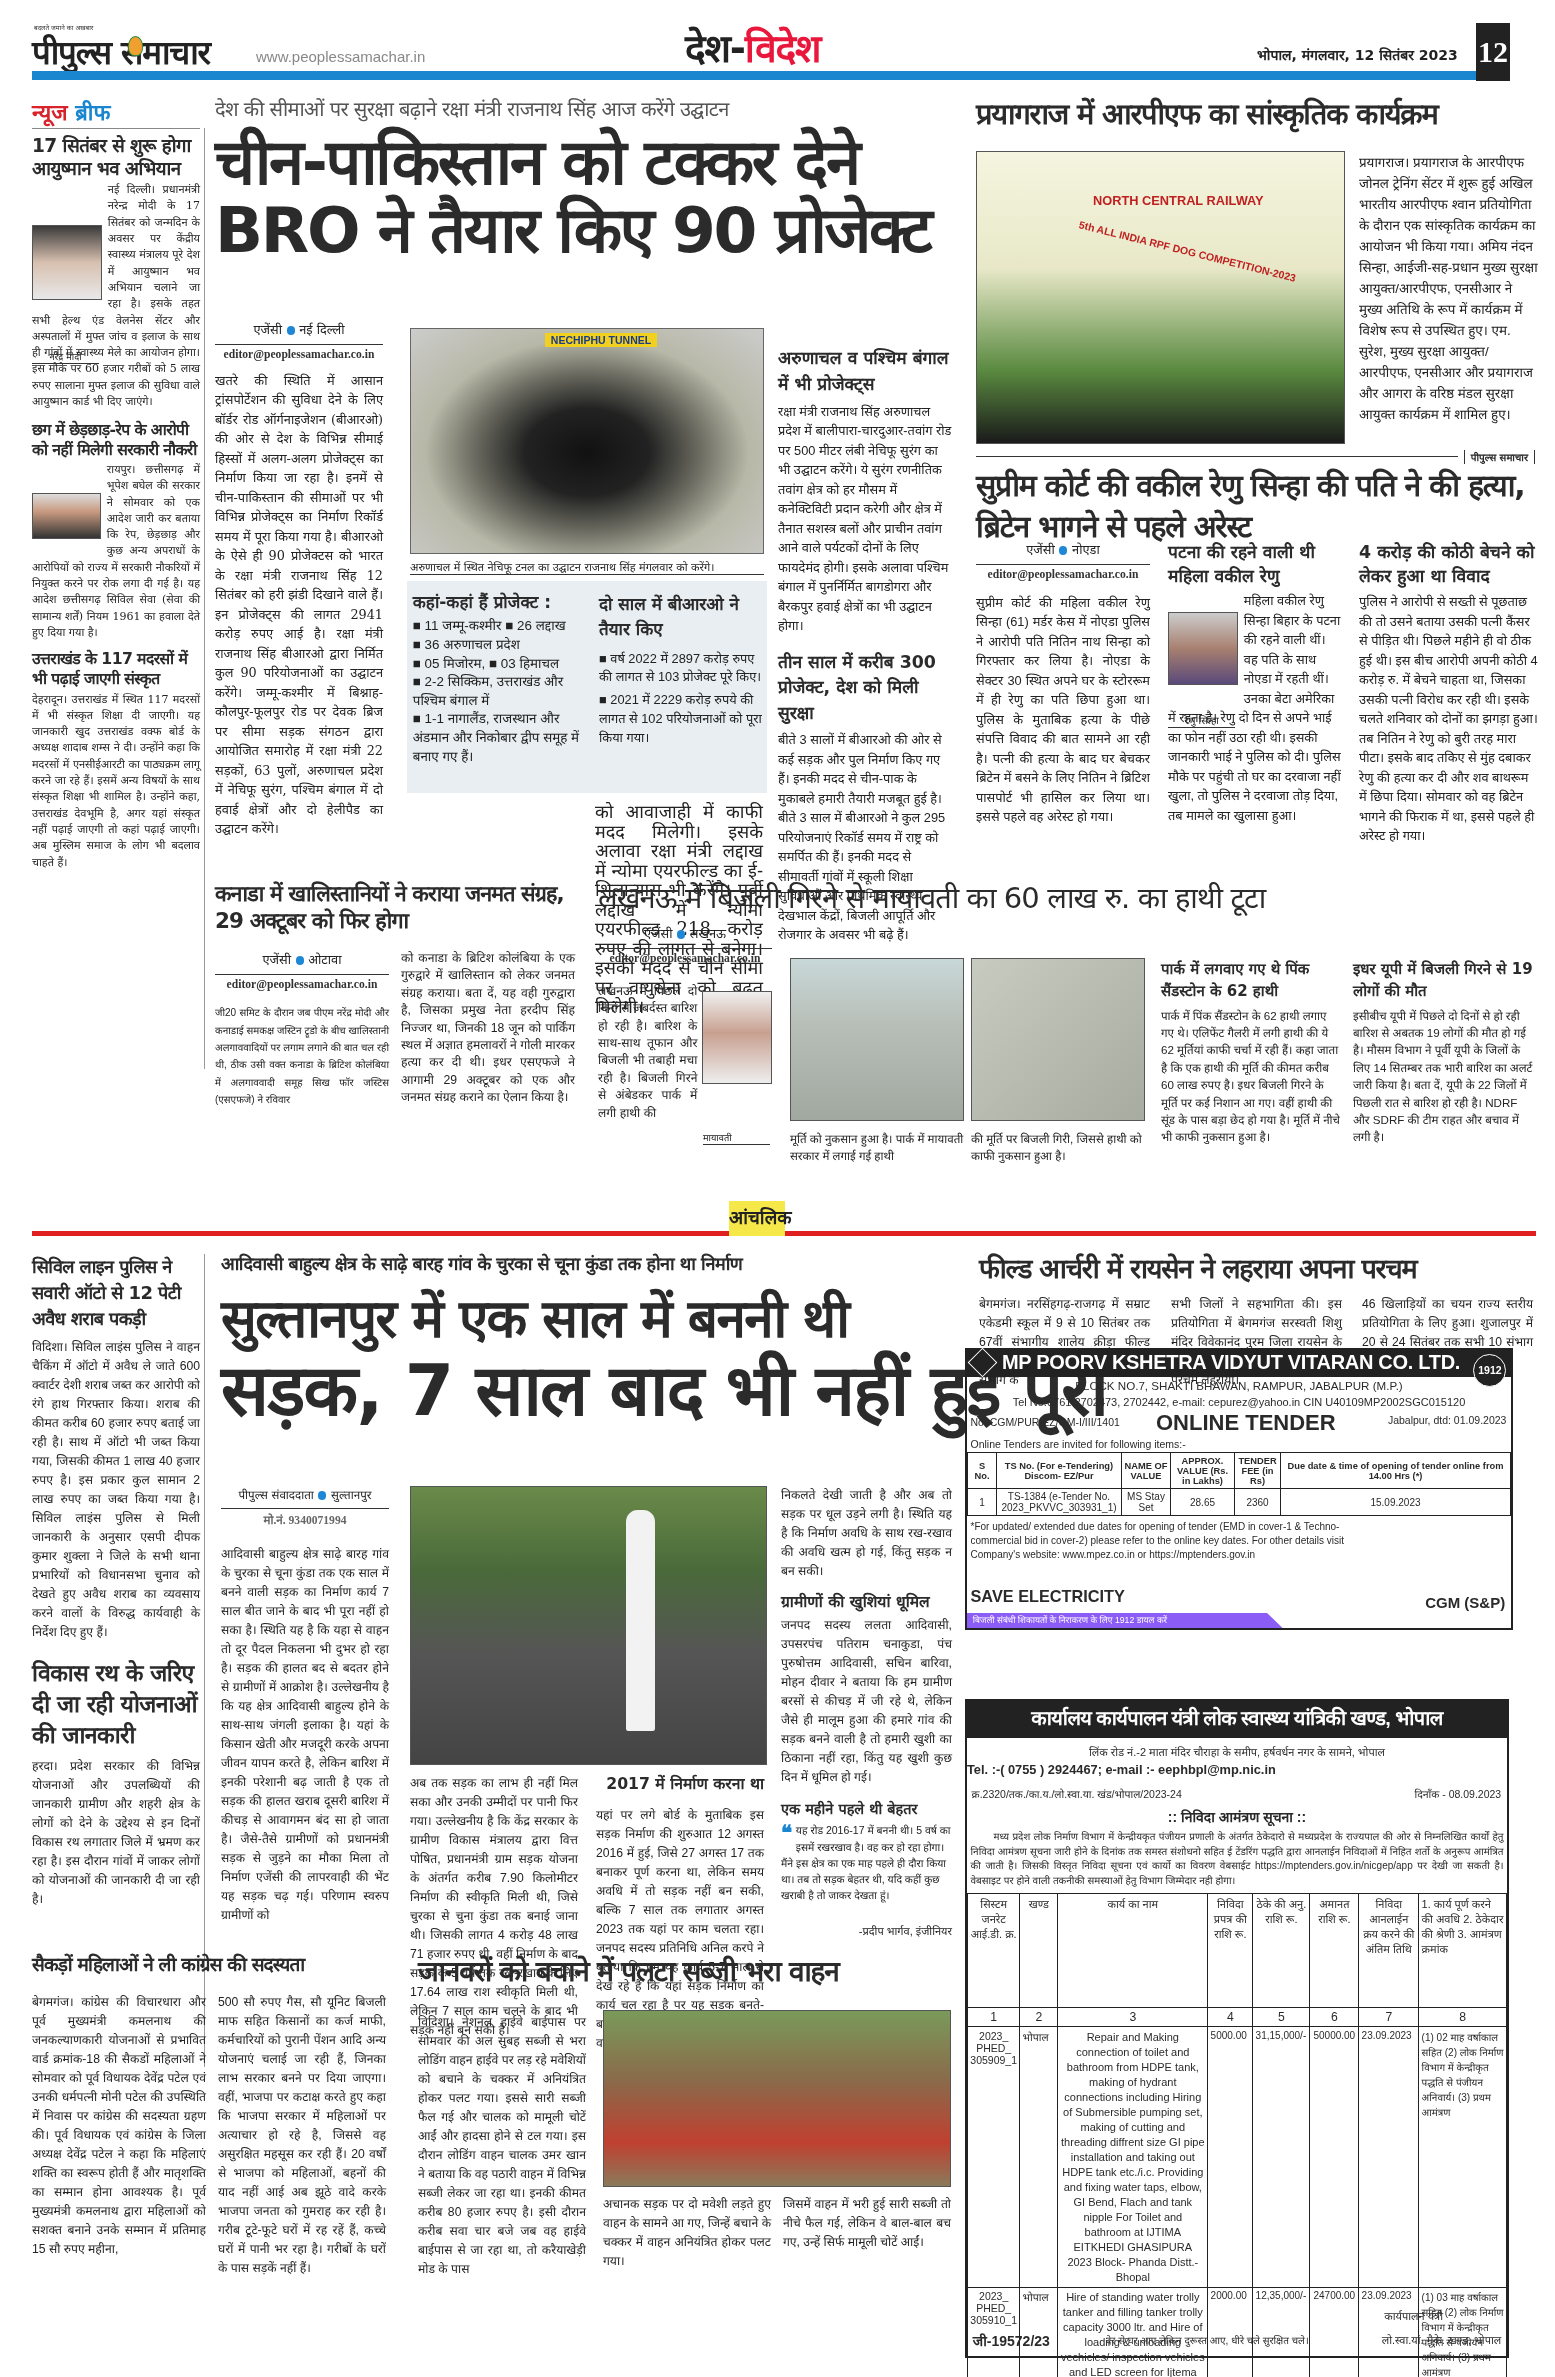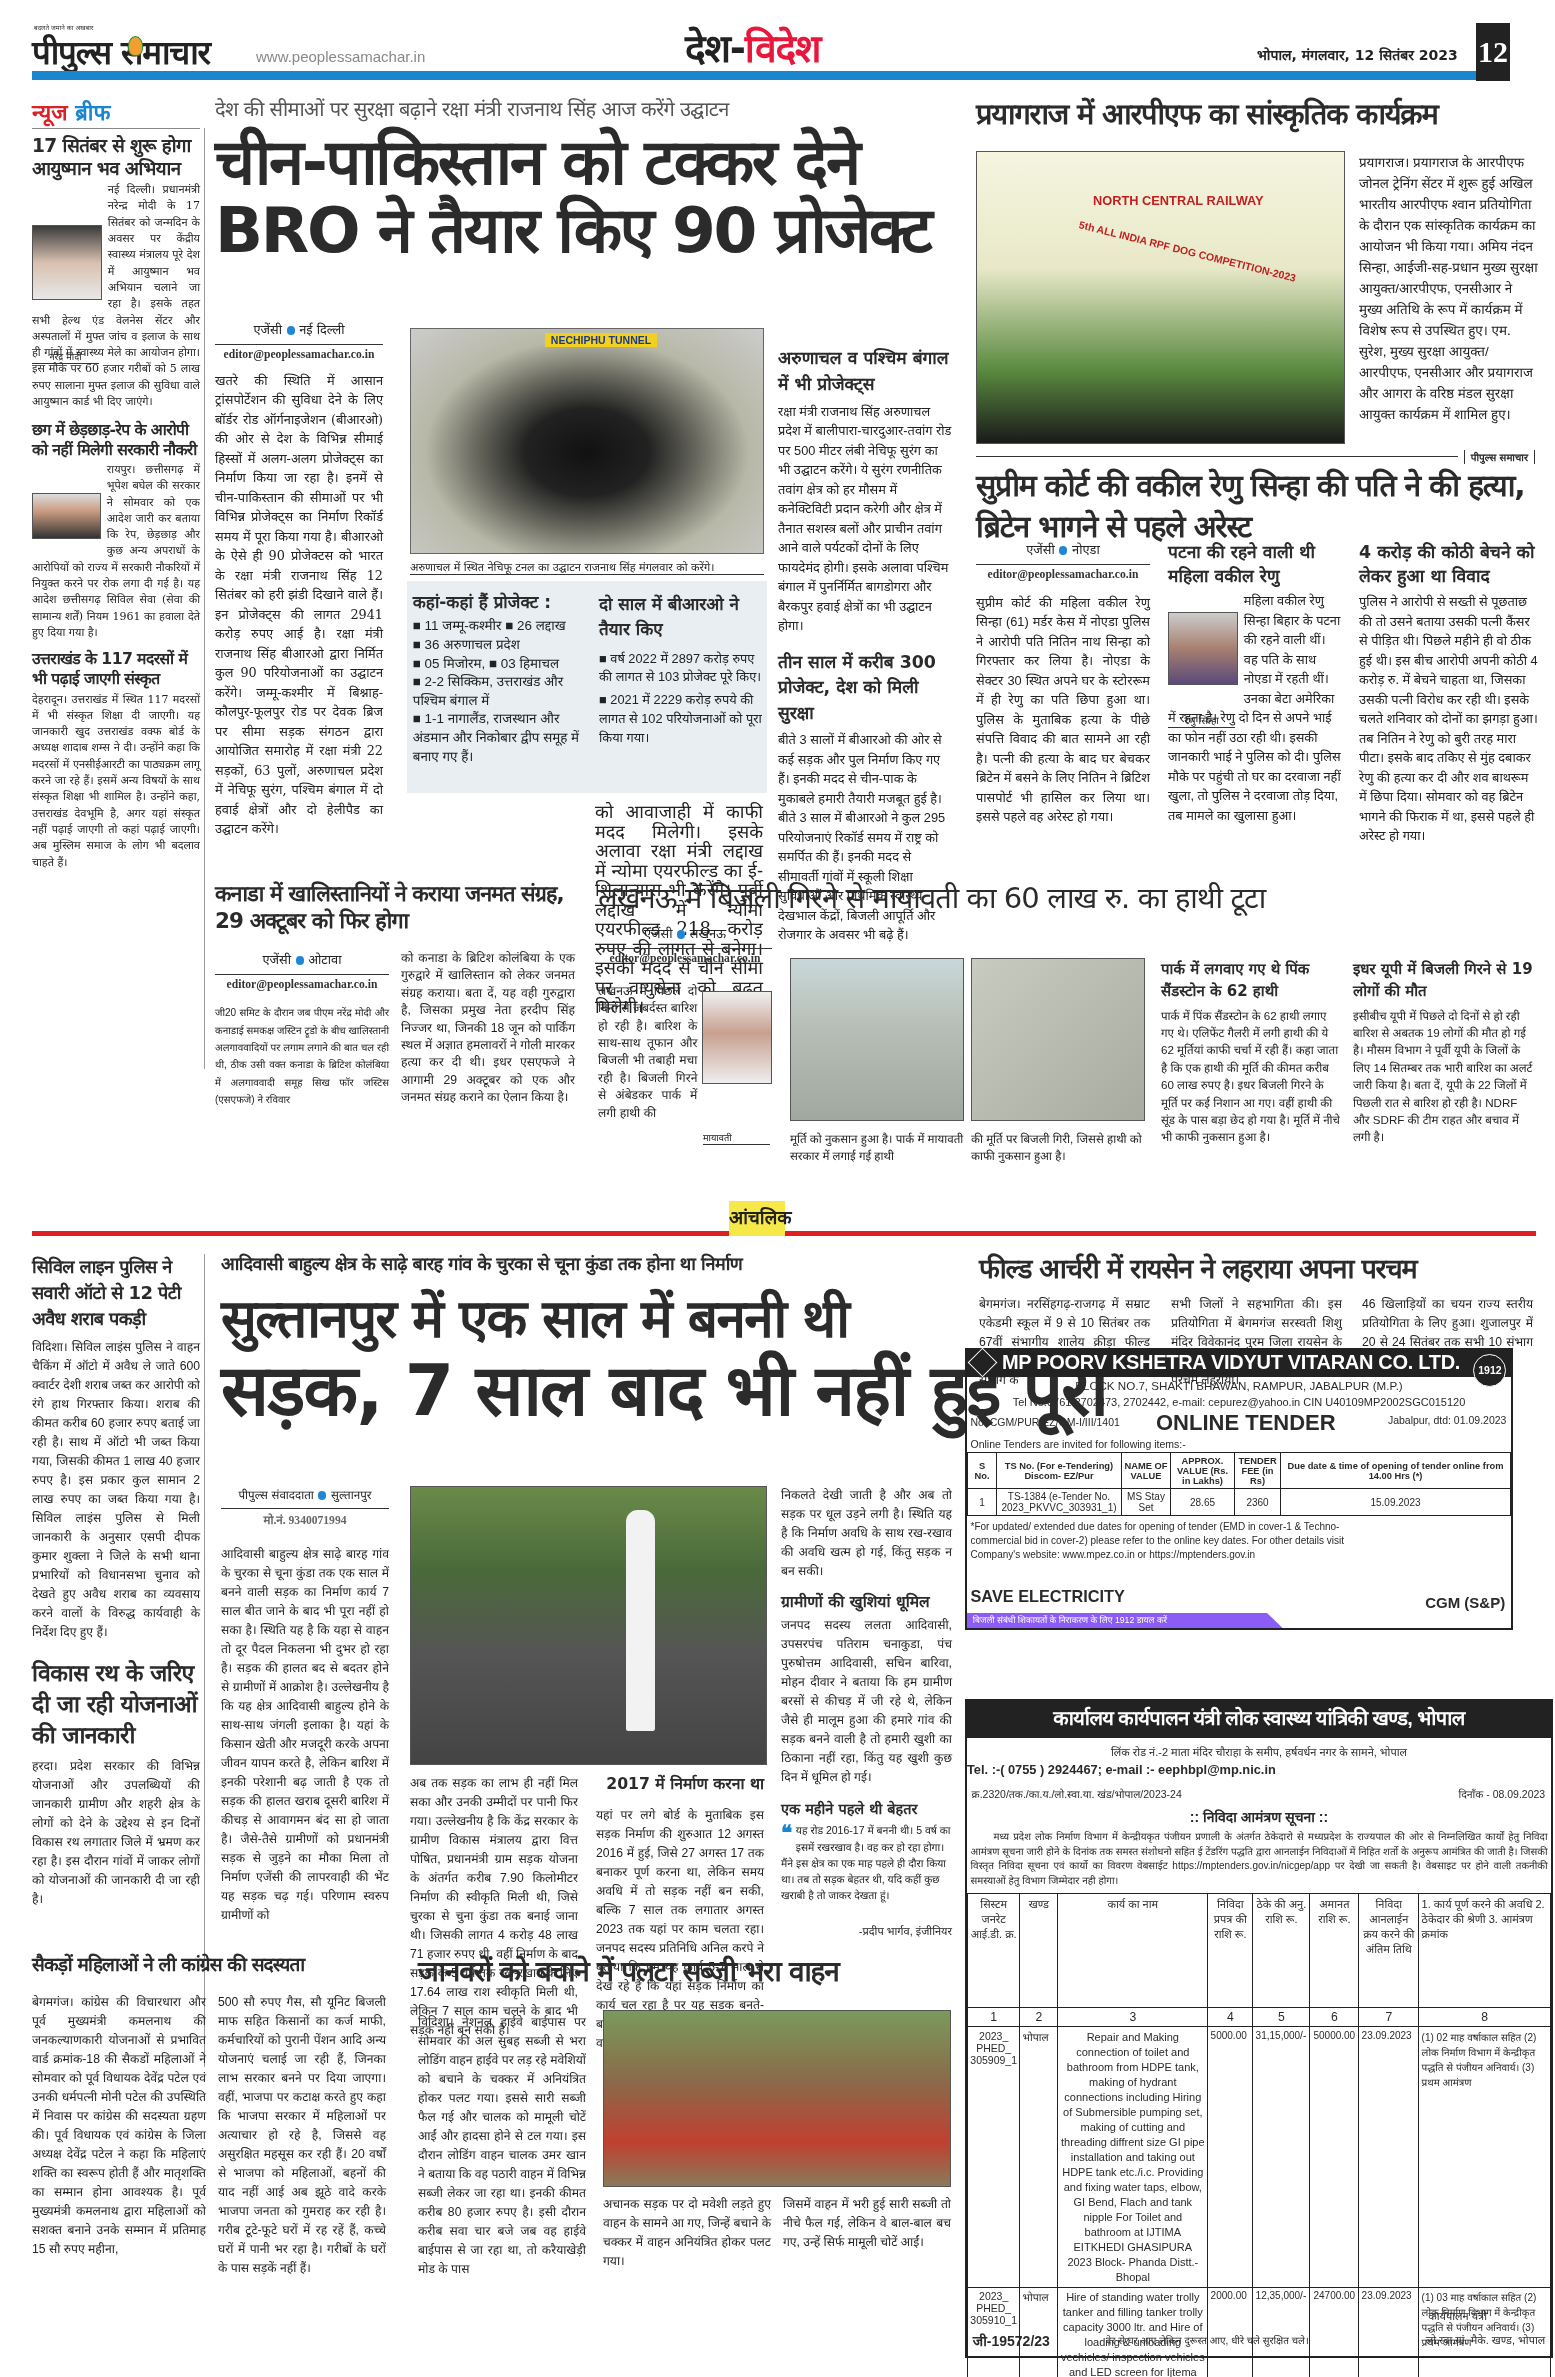--- a/index.html
+++ b/index.html
@@ -269,21 +269,21 @@
         <td>15.09.2023</td>
       </tr>
     </tbody>
   </table>
   <div style="font-size:10px;line-height:14px;margin:3.5px 3.5px 0;width:72%">*For updated/ extended due dates for opening of tender (EMD in cover-1 &amp; Techno-commercial bid in cover-2) please refer to the online key dates. For other details visit Company's website: www.mpez.co.in or https://mptenders.gov.in</div>
   <div class="abs" style="left:3.5px;top:237px;font-size:16.3px;font-weight:bold">SAVE ELECTRICITY</div>
   <div class="abs" style="right:5.8px;top:244px;font-size:15px;font-weight:bold">CGM (S&amp;P)</div>
   <div class="abs" style="left:0;bottom:0;background:#8b5cf6;color:#fff;font-size:8.7px;padding:1.7px 5.8px;width:58%;clip-path:polygon(0 0,95% 0,100% 100%,0 100%)">बिजली संबंधी शिकायतों के निराकरण के लिए 1912 डायल करें</div>
 </div>
 
-<div class="abs" style="left:965px;top:1699px;width:588px;height:659px;border:2.3px solid #222;font-family:'Liberation Sans',sans-serif">
+<div class="abs" style="left:965px;top:1699px;width:544px;height:659px;border:2.3px solid #222;font-family:'Liberation Sans',sans-serif">
   <div style="background:#222;color:#fff;font-size:20px;font-weight:bold;text-align:center;height:37px;line-height:35px;white-space:nowrap;letter-spacing:-0.6px">कार्यालय कार्यपालन यंत्री लोक स्वास्थ्य यांत्रिकी खण्ड, भोपाल</div>
   <div style="text-align:center;font-size:11px;margin-top:5.8px">लिंक रोड नं.-2 माता मंदिर चौराहा के समीप, हर्षवर्धन नगर के सामने, भोपाल</div>
   <div style="font-size:12.8px;font-weight:bold;margin-top:3.5px">Tel. :-( 0755 ) 2924467; e-mail :- eephbpl@mp.nic.in</div>
   <div style="position:relative;height:20px;margin-top:7px">
     <span class="abs" style="left:4.6px;top:2.3px;font-size:10.5px">क्र.2320/तक./का.य./लो.स्वा.या. खंड/भोपाल/2023-24</span>
     <span class="abs" style="right:5.8px;top:2.3px;font-size:10.5px">दिनाँक - 08.09.2023</span>
   </div>
   <div style="text-align:center;font-size:14px;font-weight:bold;margin-top:2.3px">:: निविदा आमंत्रण सूचना ::</div>
   <div style="font-size:10px;line-height:14.5px;margin:4.6px 3.5px;text-indent:23px;text-align:justify">मध्य प्रदेश लोक निर्माण विभाग में केन्द्रीयकृत पंजीयन प्रणाली के अंतर्गत ठेकेदारो से मध्यप्रदेश के राज्यपाल की ओर से निम्नलिखित कार्यों हेतु निविदा आमंत्रण सूचना जारी होने के दिनांक तक समस्त संशोधनो सहित ई टेंडरिंग पद्धति द्वारा आनलाईन निविदाओं में निहित शर्तो के अनुरूप आमंत्रित की जाती है। जिसकी विस्तृत निविदा सूचना एवं कार्यो का विवरण वेबसाईट https://mptenders.gov.in/nicgep/app पर देखी जा सकती है। वेबसाइट पर होने वाली तकनीकी समस्याओं हेतु विभाग जिम्मेदार नही होगा।</div>
   <table class="ht" style="width:100%;margin-top:3.5px">

